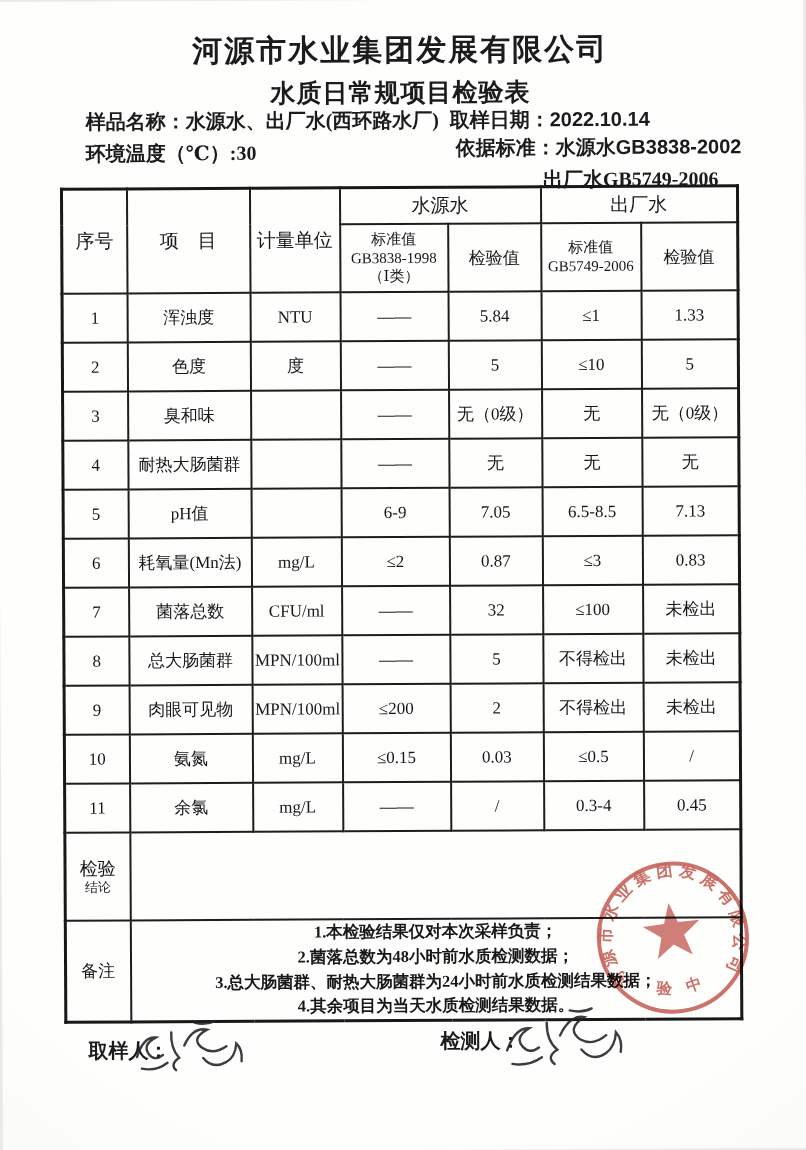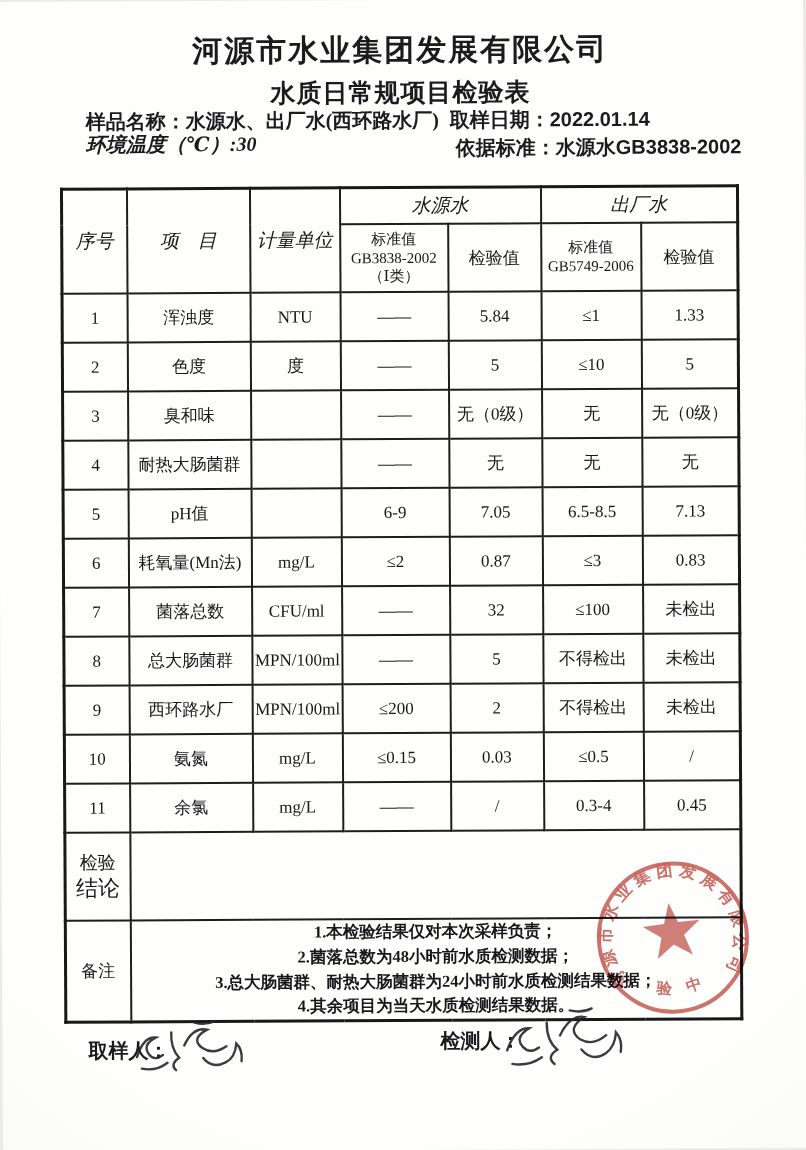--- a/index.html
+++ b/index.html
@@ -14,35 +14,35 @@
     transform:rotate(-0.3deg);
     color:#1b1b1e;
   }
   .abs{position:absolute;white-space:nowrap;}
   .company{top:30px;left:0;width:100%;text-align:center;font-size:30px;font-weight:700;letter-spacing:2px;font-family:"Liberation Sans","DejaVu Sans",sans-serif;}
   .doc-title{top:76px;left:0;width:100%;text-align:center;font-size:25px;font-weight:600;letter-spacing:1px;}
   .info{font-size:20px;font-weight:600;}
   .info .val-bold{font-weight:700;font-family:"Liberation Sans","DejaVu Sans",sans-serif;}
   .lbl-sample{top:107px;left:88px;}
   .lbl-date{top:107px;left:452px;}
-  .lbl-temp{top:130px;left:88px;font-style:italic;}
+  .lbl-temp{top:139px;left:88px;}
   .lbl-standard{top:135px;left:458px;}
   .lbl-humidity{top:171px;left:88px;}
   .lbl-outletstd{top:167px;left:545px;}
 
   table.main{
     position:absolute;left:62px;top:186px;width:676px;
     border-collapse:collapse;table-layout:fixed;
     border:3px solid #181818;
   }
   table.main th,table.main td{
     border:2px solid #1d1d1d;padding:0 2px;text-align:center;vertical-align:middle;
     font-size:17px;font-weight:400;color:#17171a;overflow:hidden;
   }
-  thead tr.group th{height:34px;font-size:19px;font-style:italic;}
+  thead tr.group th{height:34px;font-size:19px;}
   thead tr.sub th{height:66px;}
   th.boldhead{font-weight:700;font-size:19px;}
   .std-sub{font-size:15px;line-height:1.25;display:block;}
   tbody tr.data{height:49px;}
   td.item{text-align:left;padding-left:9px;margin-top:6px;}
   td.outval{font-weight:700;font-size:17.5px;}
   tr.concl{height:88px;}
   tr.notes-row{height:100px;}
   td.sidelabel{font-size:18px;line-height:1.4;font-weight:600;}
   td.notescell{text-align:left;padding:6px 8px 6px 10px;vertical-align:middle;}
@@ -61,23 +61,24 @@
 </style>
 </head>
 <body>
 
 <div class="sheet">
 
   <div class="abs company">河源市水业集团发展有限公司</div>
   <div class="abs doc-title">水质日常规项目检验表</div>
 
   <div class="abs info lbl-sample"><span>样品名称：</span><span>水源水、出厂水(西环路水厂)</span></div>
-  <div class="abs info lbl-date"><span>取样日期：</span><span class="val-bold">2022.01.14</span></div>
+  <div class="abs info lbl-date"><span>取样日期：</span><span class="val-bold">2022.10.14</span></div>
   <div class="abs info lbl-temp">环境温度（℃）:30</div>
   <div class="abs info lbl-standard"><span>依据标准：</span><span class="val-bold">水源水GB3838-2002</span></div>
+  <div class="abs info lbl-outletstd val-bold">出厂水GB5749-2006</div>
 
   <table class="main">
     <colgroup>
       <col style="width:65px">
         <col style="width:123px">
         <col style="width:90px">
       <col style="width:108px">
         <col style="width:93px">
         <col style="width:100px">
         <col style="width:97px">
@@ -86,21 +87,21 @@
       <tr class="group">
         <th rowspan="2">序号</th>
         <th rowspan="2">项　目</th>
         <th rowspan="2">计量单位</th>
         <th colspan="2">水源水</th>
         <th colspan="2" class="boldhead">出厂水</th>
       </tr>
       <tr class="sub">
         <th>
             <span class="std-sub">标准值</span>
-            <span class="std-sub">GB3838-2002</span>
+            <span class="std-sub">GB3838-1998</span>
             <span class="std-sub">（Ⅰ类）</span>
           </th>
         <th>检验值</th>
         <th>
             <span class="std-sub">标准值</span>
             <span class="std-sub">GB5749-2006</span>
           </th>
         <th class="boldhead">检验值</th>
       </tr>
     </thead>
@@ -172,21 +173,21 @@
           <td>8</td>
           <td class="item">总大肠菌群</td>
           <td>MPN/100ml</td>
           <td>——</td>
           <td>5</td>
           <td>不得检出</td>
           <td class="outval">未检出</td>
         </tr>
       <tr class="data">
           <td>9</td>
-          <td class="item">西环路水厂</td>
+          <td class="item">肉眼可见物</td>
           <td>MPN/100ml</td>
           <td>≤200</td>
           <td>2</td>
           <td>不得检出</td>
           <td class="outval">未检出</td>
         </tr>
       <tr class="data">
           <td>10</td>
           <td class="item">氨氮</td>
           <td>mg/L</td>
@@ -200,21 +201,21 @@
           <td class="item">余氯</td>
           <td>mg/L</td>
           <td>——</td>
           <td>/</td>
           <td>0.3-4</td>
           <td class="outval">0.45</td>
         </tr>
       <tr class="concl">
         <td class="sidelabel">
             <span class="std-sub" style="font-size:18px">检验</span>
-            <span class="std-sub" style="font-size:22px">结论</span>
+            <span class="std-sub" style="font-size:13px">结论</span>
           </td>
         <td colspan="6"></td>
       </tr>
       <tr class="notes-row">
         <td class="sidelabel">备注</td>
         <td colspan="6" class="notescell">
           <div class="note-line">1.本检验结果仅对本次采样负责；</div>
           <div class="note-line">2.菌落总数为48小时前水质检测数据；</div>
           <div class="note-line">3.总大肠菌群、耐热大肠菌群为24小时前水质检测结果数据；</div>
           <div class="note-line">4.其余项目为当天水质检测结果数据。</div>

